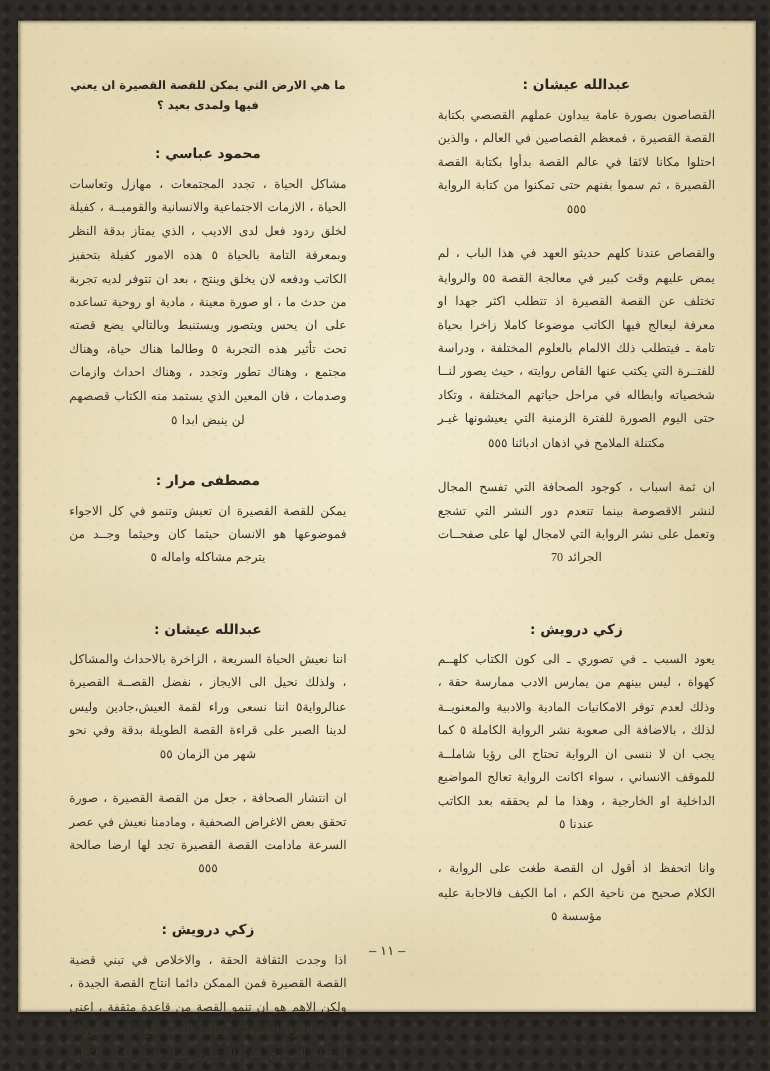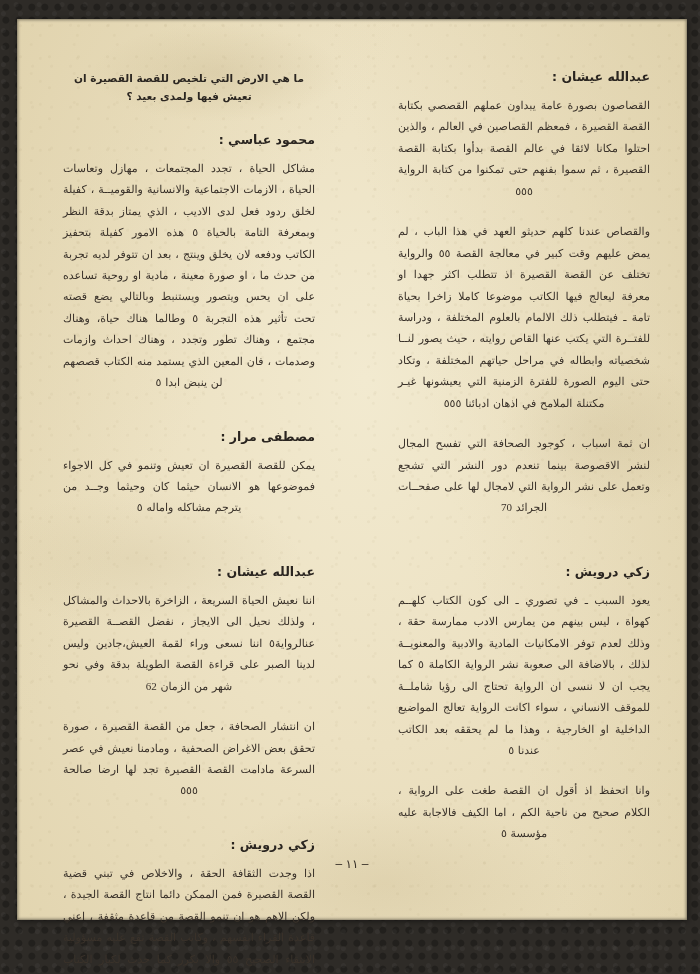--- a/index.html
+++ b/index.html
@@ -79,21 +79,21 @@
     width: 252px;
   }
   .col-right { right: 37px; }
   .col-left  { left: 46px; }
 
   .speaker {
     font-family: "DejaVu Sans", sans-serif;
     font-weight: bold;
     font-size: 12.5px;
     color: #2a2520;
-    text-align: right;
+    text-align: center;
     margin: 0 0 11px 0;
     letter-spacing: 0;
   }
   .q-head {
     font-family: "DejaVu Sans", sans-serif;
     font-weight: bold;
     font-size: 10.5px;
     color: #2b2621;
     text-align: center;
     line-height: 1.75;
@@ -143,29 +143,29 @@
         <p class="para">القصاصون بصورة عامة يبداون عملهم القصصي بكتابة القصة القصيرة ، فمعظم القصاصين في العالم ، والذين احتلوا مكانا لائقا في عالم القصة بدأوا بكتابة القصة القصيرة ، ثم سموا بفنهم حتى تمكنوا من كتابة الرواية ٥٥٥</p>
         <p class="para">والقصاص عندنا كلهم حديثو العهد في هذا الباب ، لم يمض عليهم وقت كبير في معالجة القصة ٥٥ والرواية تختلف عن القصة القصيرة اذ تتطلب اكثر جهدا او معرفة ليعالج فيها الكاتب موضوعا كاملا زاخرا بحياة تامة ـ فيتطلب ذلك الالمام بالعلوم المختلفة ، ودراسة للفتــرة التي يكتب عنها القاص روايته ، حيث يصور لنــا شخصياته وابطاله في مراحل حياتهم المختلفة ، وتكاد حتى اليوم الصورة للفترة الزمنية التي يعيشونها غيـر مكتنلة الملامح في اذهان ادبائنا ٥٥٥</p>
         <p class="para">ان ثمة اسباب ، كوجود الصحافة التي تفسح المجال لنشر الاقصوصة بينما تنعدم دور النشر التي تشجع وتعمل على نشر الرواية التي لامجال لها على صفحــات الجرائد 70</p>
         <div class="gap-lg"></div>
         <div class="speaker">زكي درويش :</div>
         <p class="para">يعود السبب ـ في تصوري ـ الى كون الكتاب كلهــم كهواة ، ليس بينهم من يمارس الادب ممارسة حقة ، وذلك لعدم توفر الامكانيات المادية والادبية والمعنويــة لذلك ، بالاضافة الى صعوبة نشر الرواية الكاملة ٥ كما يجب ان لا ننسى ان الرواية تحتاج الى رؤيا شاملــة للموقف الانساني ، سواء اكانت الرواية تعالج المواضيع الداخلية او الخارجية ، وهذا ما لم يحققه بعد الكاتب عندنا ٥</p>
         <p class="para">وانا اتحفظ اذ أقول ان القصة طغت على الرواية ، الكلام صحيح من ناحية الكم ، اما الكيف فالاجابة عليه مؤسسة ٥</p>
       </div>
 
       <div class="col col-left">
-        <div class="q-head">ما هي الارض التي تلخيص للقصة القصيرة ان تعيش فيها ولمدى بعيد ؟</div>
+        <div class="q-head">ما هي الارض التي يمكن للقصة القصيرة ان يعني فيها ولمدى بعيد ؟</div>
         <div class="speaker">محمود عباسي :</div>
         <p class="para">مشاكل الحياة ، تجدد المجتمعات ، مهازل وتعاسات الحياة ، الازمات الاجتماعية والانسانية والقوميــة ، كفيلة لخلق ردود فعل لدى الاديب ، الذي يمتاز بدقة النظر وبمعرفة التامة بالحياة ٥ هذه الامور كفيلة بتحفيز الكاتب ودفعه لان يخلق وينتج ، بعد ان تتوفر لديه تجربة من حدث ما ، او صورة معينة ، مادية او روحية تساعده على ان يحس ويتصور ويستنبط وبالتالي يضع قصته تحت تأثير هذه التجربة ٥ وطالما هناك حياة، وهناك مجتمع ، وهناك تطور وتجدد ، وهناك احداث وازمات وصدمات ، فان المعين الذي يستمد منه الكتاب قصصهم لن ينبض ابدا ٥</p>
         <div class="gap-md"></div>
         <div class="speaker">مصطفى مرار :</div>
         <p class="para">يمكن للقصة القصيرة ان تعيش وتنمو في كل الاجواء فموضوعها هو الانسان حيثما كان وحيثما وجــد من يترجم مشاكله واماله ٥</p>
         <div class="gap-lg"></div>
         <div class="speaker">عبدالله عيشان :</div>
-        <p class="para">اننا نعيش الحياة السريعة ، الزاخرة بالاحداث والمشاكل ، ولذلك نحيل الى الايجاز ، نفضل القصــة القصيرة عنالرواية٥ اننا نسعى وراء لقمة العيش،جادين وليس لدينا الصبر على قراءة القصة الطويلة بدقة وفي نحو شهر من الزمان 62</p>
+        <p class="para">اننا نعيش الحياة السريعة ، الزاخرة بالاحداث والمشاكل ، ولذلك نحيل الى الايجاز ، نفضل القصــة القصيرة عنالرواية٥ اننا نسعى وراء لقمة العيش،جادين وليس لدينا الصبر على قراءة القصة الطويلة بدقة وفي نحو شهر من الزمان ٥٥</p>
         <p class="para">ان انتشار الصحافة ، جعل من القصة القصيرة ، صورة تحقق بعض الاغراض الصحفية ، ومادمنا نعيش في عصر السرعة مادامت القصة القصيرة تجد لها ارضا صالحة ٥٥٥</p>
         <div class="gap-md"></div>
         <div class="speaker">زكي درويش :</div>
         <p class="para">اذا وجدت الثقافة الحقة ، والاخلاص في تبني قضية القصة القصيرة فمن الممكن دائما انتاج القصة الجيدة ، ولكن الاهم هو ان تنمو القصة من قاعدة مثقفة ، اعني قاعدة القراء انفسهم ، وكاتب القصة تقع عليه مسؤولية الانتقاء الصحيح ٥٥ والا نكرر كما حدث لكبار الكتاب عندنا وفي العالم العربي ٥</p>
       </div>
 
       <div class="page-num">– ١١ –</div>
     </div>
   </div>
 </div>

